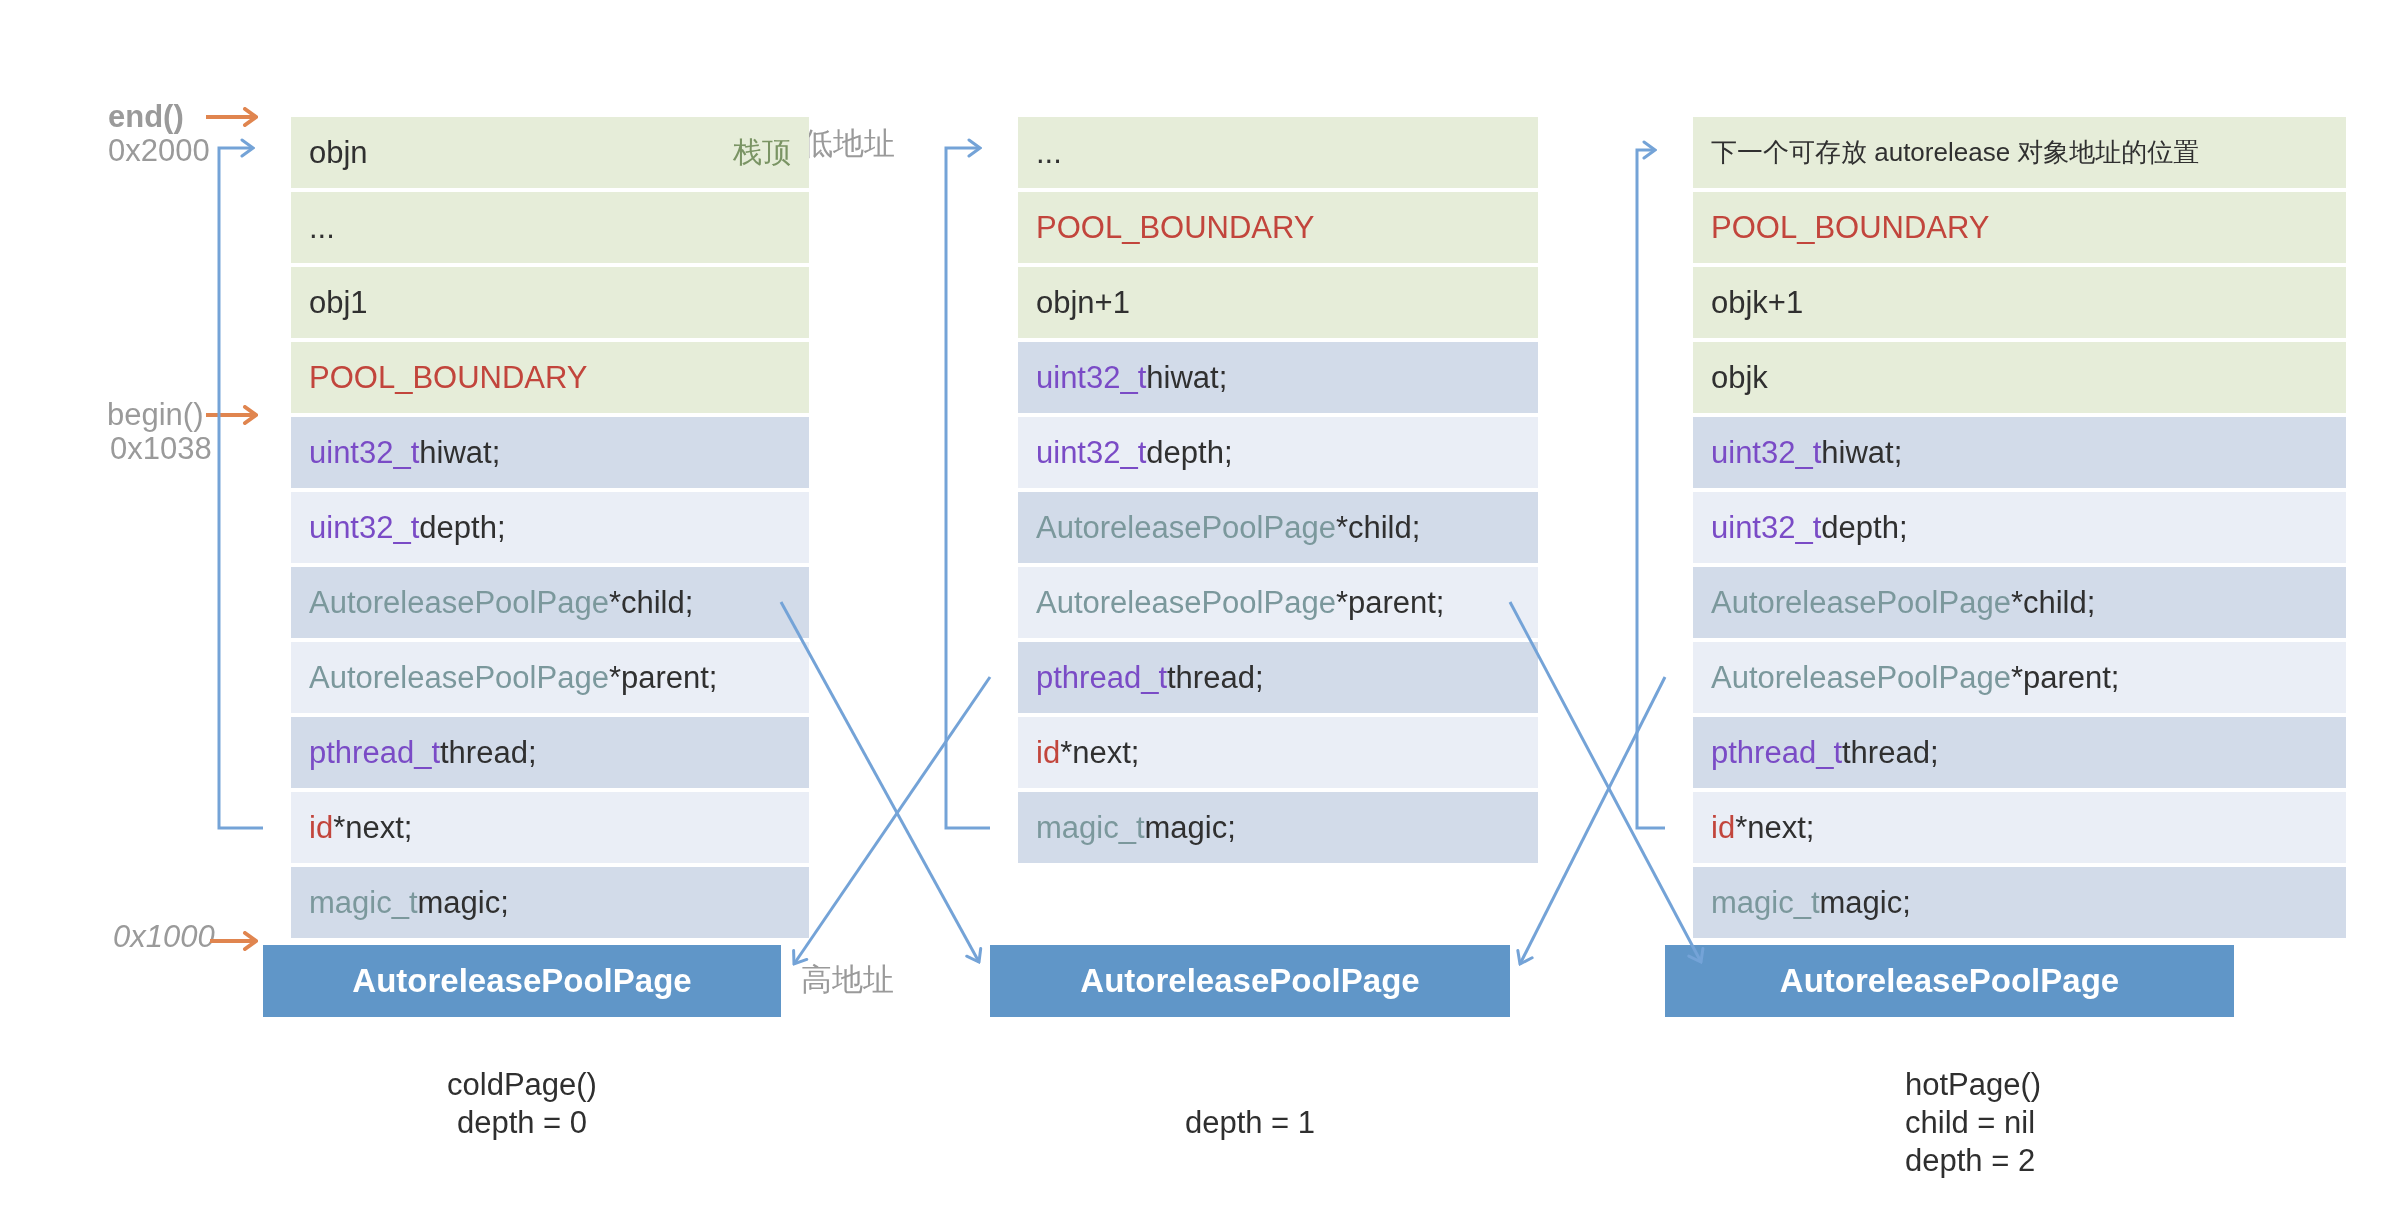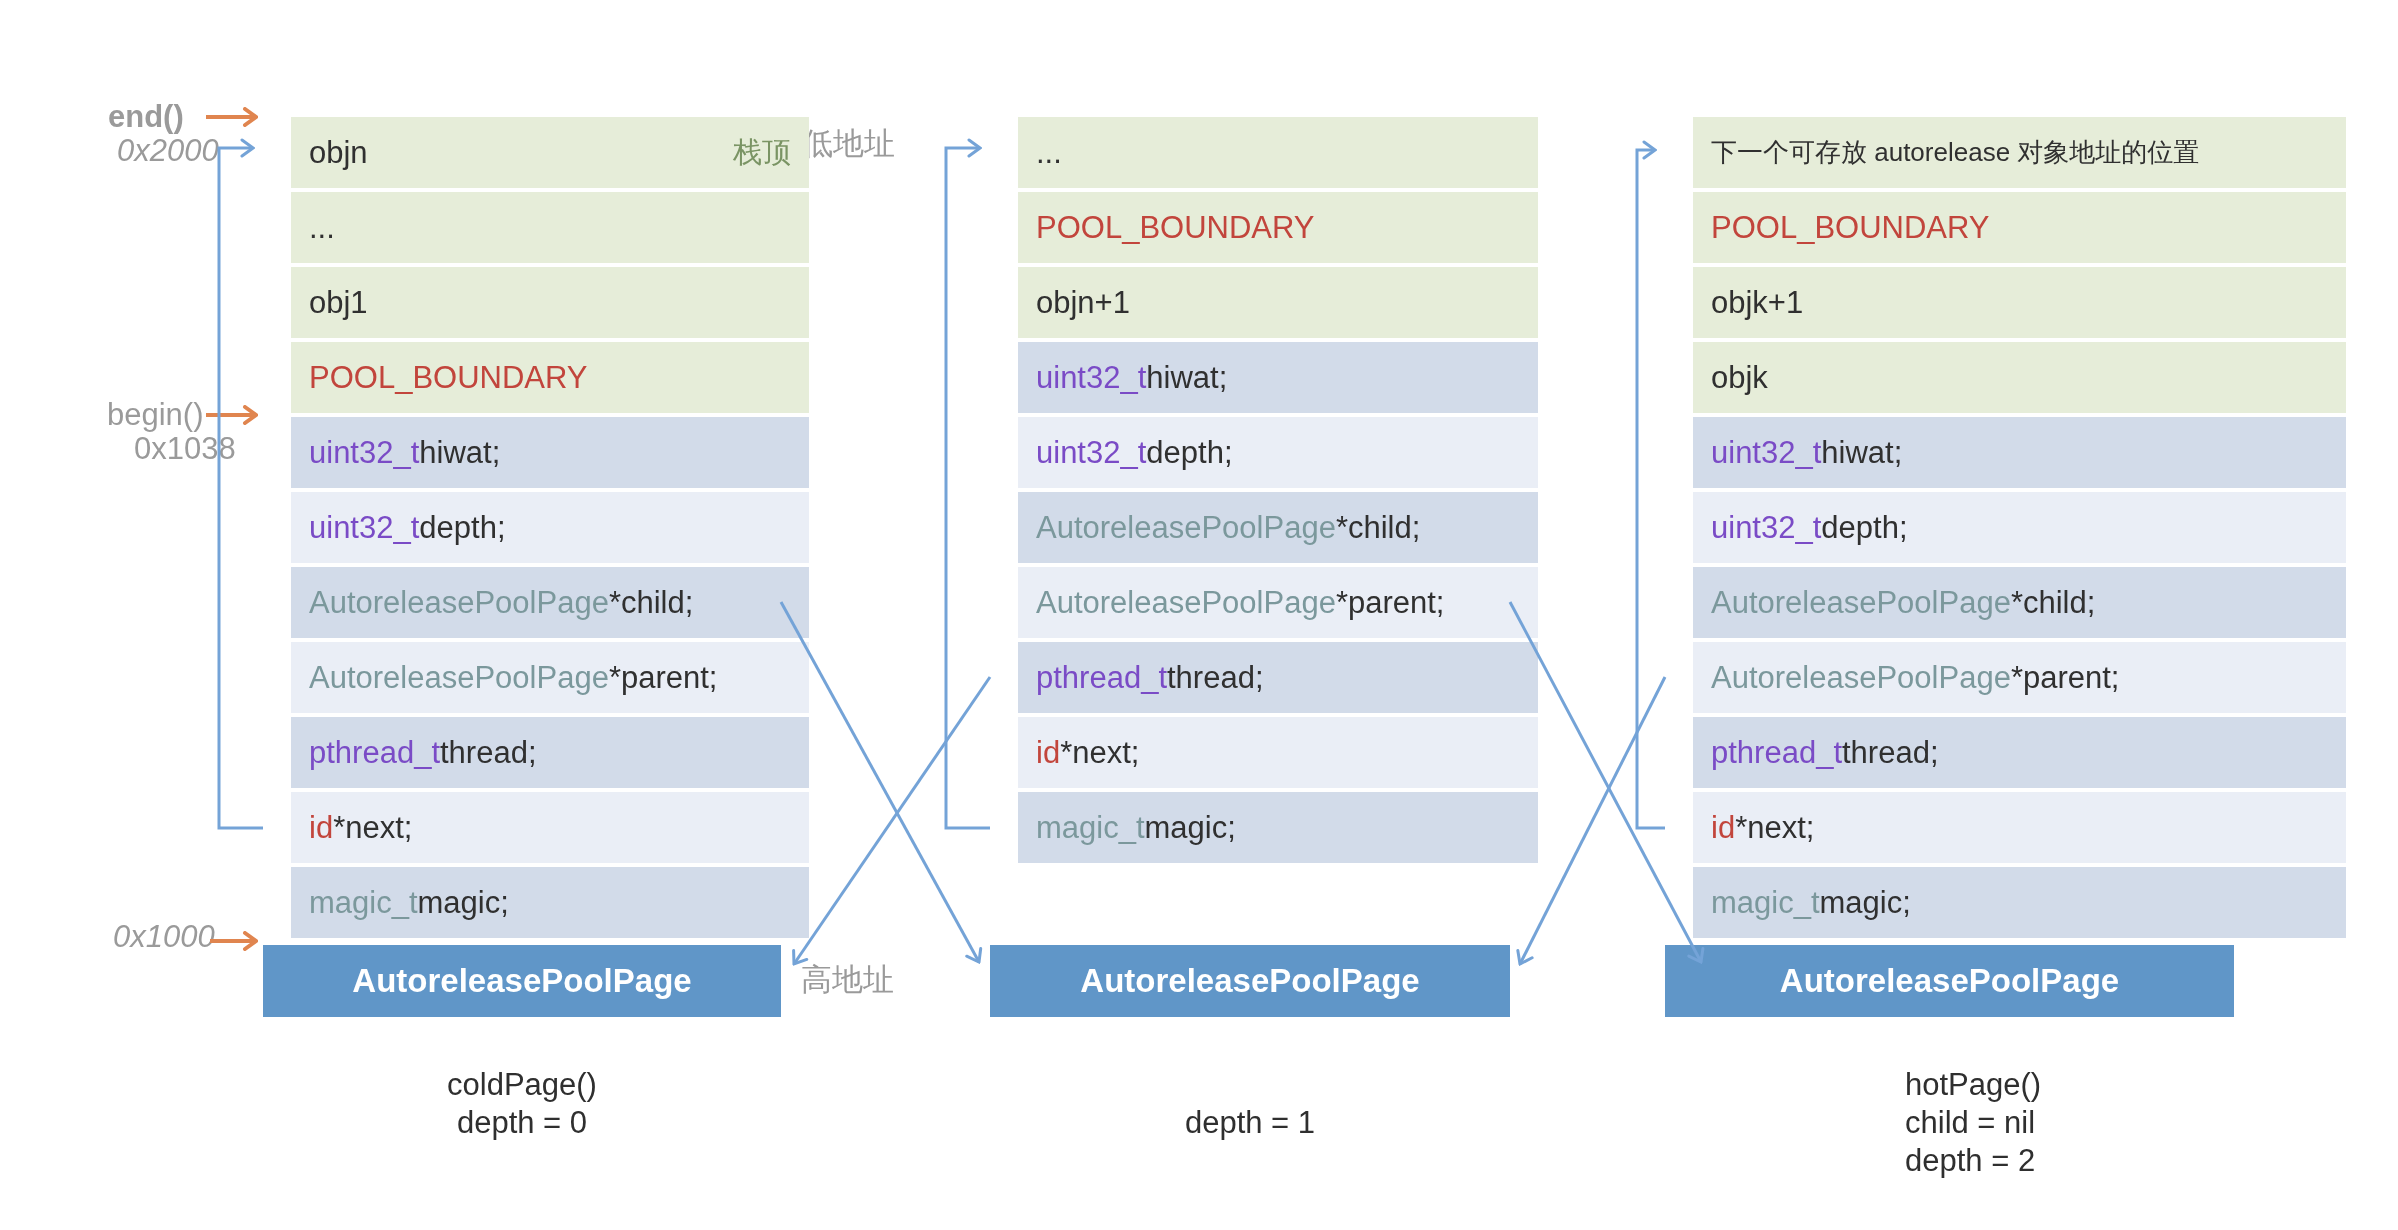--- a/index.html
+++ b/index.html
@@ -35,23 +35,23 @@
   svg.overlay{position:absolute;left:0;top:0;pointer-events:none;}
   .ln-blue{stroke:var(--arrow_blue);stroke-width:3;fill:none;}
   .ln-orange{stroke:var(--orange);stroke-width:4;fill:none;}
   .mk-blue{stroke:var(--arrow_blue);stroke-width:3;fill:none;}
   .mk-orange{stroke:var(--orange);stroke-width:4;fill:none;}
 </style>
 </head>
 <body>
 
 <div class="sidelabel" style="left:108px;top:99px;font-weight:bold;">end()</div>
-<div class="sidelabel" style="left:117px;top:133px;font-style:italic;">0x2000</div>
+<div class="sidelabel" style="left:108px;top:133px;">0x2000</div>
 <div class="sidelabel" style="left:107px;top:397px;">begin()</div>
-<div class="sidelabel" style="left:110px;top:431px;margin-left:24px;">0x1038</div>
+<div class="sidelabel" style="left:110px;top:431px;">0x1038</div>
 <div class="sidelabel" style="left:113px;top:919px;font-style:italic;">0x1000</div>
 <div class="sidelabel" style="left:802px;top:123px;">低地址</div>
 <div class="sidelabel" style="left:801px;top:959px;">高地址</div>
 
 <div class="col" style="left:263px;width:518px;">
   <div class="row green">
     <span class="c-dark">objn</span>
     <span class="stacktop">栈顶</span>
   </div>
   <div class="row green">

